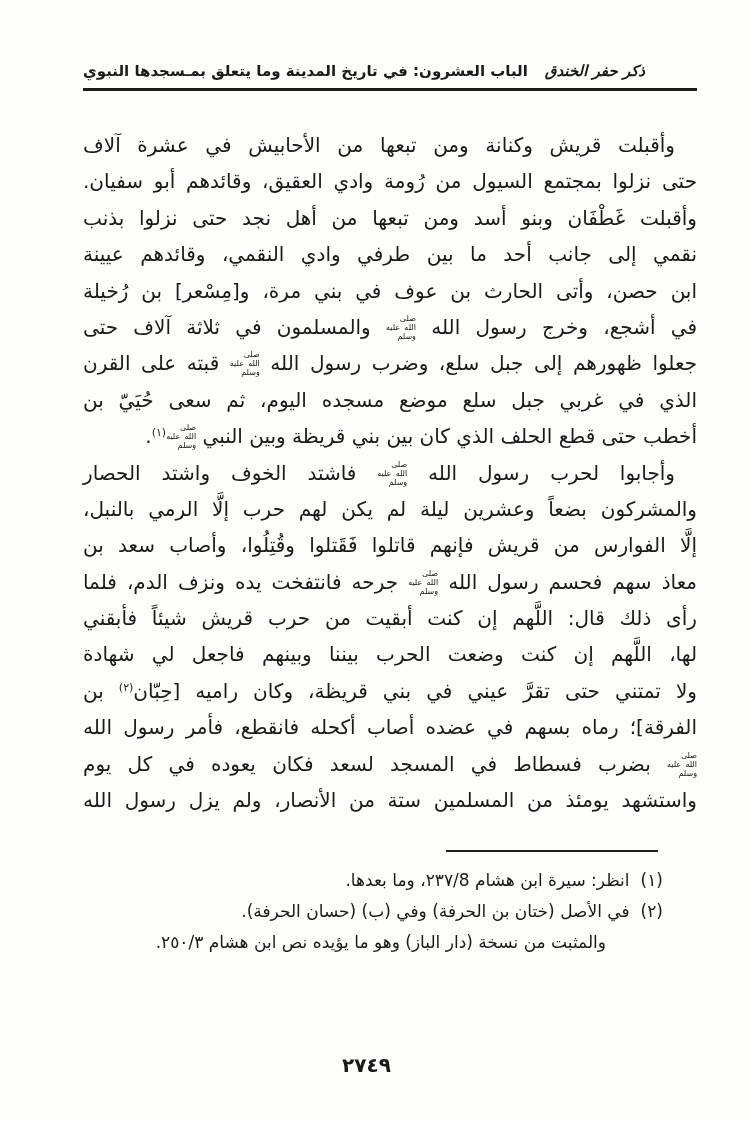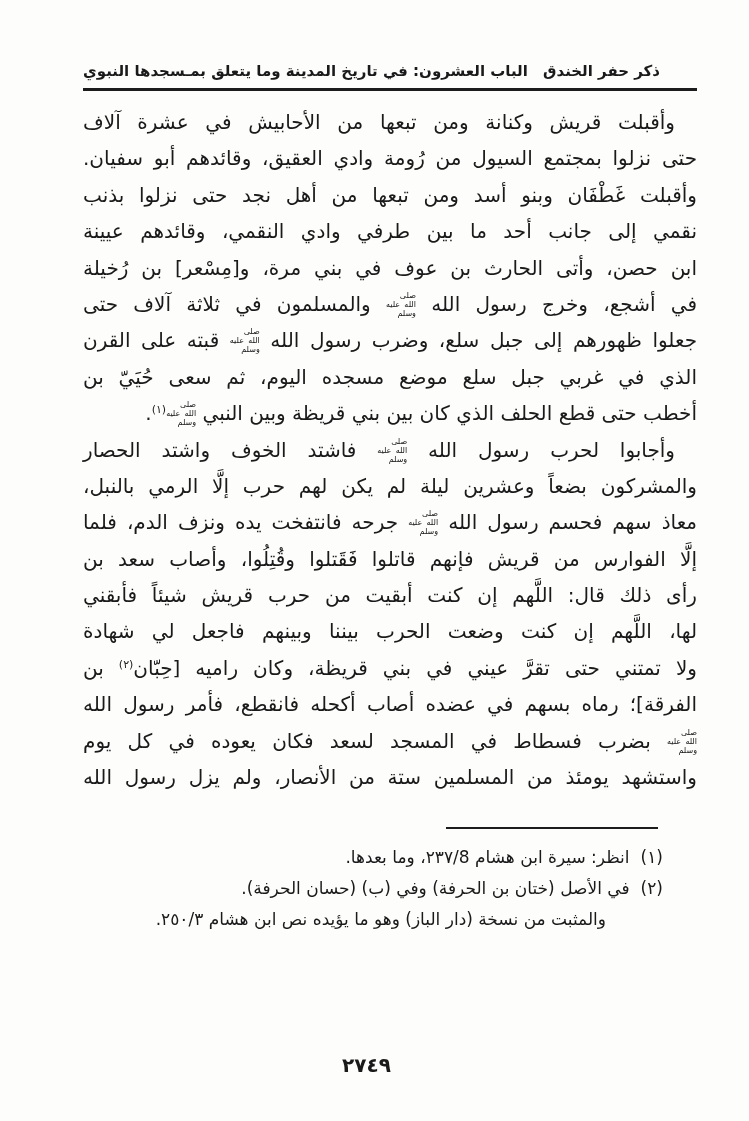--- a/index.html
+++ b/index.html
@@ -10,24 +10,24 @@
     color:#1a1a1a;
     font-family:"DejaVu Sans", sans-serif;
     direction:rtl;
     overflow:hidden;
   }
   .content{position:absolute;top:0;left:83px;width:614px;}
   .hdr{
     display:flex;justify-content:space-between;align-items:baseline;
     padding-top:62px;font-size:15px;font-weight:bold;white-space:nowrap;
   }
-  .hdr-right{margin-right:37px;}
+  .hdr-right{margin-right:52px;font-style:italic;}
   .hdr-left{}
   .rule{border-top:3px solid #1c1c1c;margin-top:8px;}
-  .bodytext{margin-top:13px;font-size:20px;}
+  .bodytext{margin-top:36px;font-size:20px;}
   .line{
     height:36.4px;line-height:36.4px;
     text-align:justify;text-align-last:justify;
   }
   .line.end{text-align-last:right;}
   .line.indent{padding-right:22px;}
   .saw{
     display:inline-block;width:30px;
     font-size:8px;line-height:1.12;
     vertical-align:-5px;font-weight:normal;
@@ -61,22 +61,22 @@
       <div class="line">وأقبلت غَطْفَان وبنو أسد ومن تبعها من أهل نجد حتى نزلوا بذنب</div>
       <div class="line">نقمي إلى جانب أحد ما بين طرفي وادي النقمي، وقائدهم عيينة</div>
       <div class="line">ابن حصن، وأتى الحارث بن عوف في بني مرة، و[مِسْعر] بن رُخيلة</div>
       <div class="line">في أشجع، وخرج رسول الله <span class="saw">صلى الله عليه وسلم</span> والمسلمون في ثلاثة آلاف حتى</div>
       <div class="line">جعلوا ظهورهم إلى جبل سلع، وضرب رسول الله <span class="saw">صلى الله عليه وسلم</span> قبته على القرن</div>
       <div class="line">الذي في غربي جبل سلع موضع مسجده اليوم، ثم سعى حُيَيّ بن</div>
       <div class="line end">أخطب حتى قطع الحلف الذي كان بين بني قريظة وبين النبي <span class="saw">صلى الله عليه وسلم</span><sup class="fnref">(١)</sup>.</div>
 
       <div class="line indent">وأجابوا لحرب رسول الله <span class="saw">صلى الله عليه وسلم</span> فاشتد الخوف واشتد الحصار</div>
       <div class="line">والمشركون بضعاً وعشرين ليلة لم يكن لهم حرب إلَّا الرمي بالنبل،</div>
+      <div class="line">إلَّا الفوارس من قريش فإنهم قاتلوا فَقَتلوا وقُتِلُوا، وأصاب سعد بن</div>
       <div class="line">معاذ سهم فحسم رسول الله <span class="saw">صلى الله عليه وسلم</span> جرحه فانتفخت يده ونزف الدم، فلما</div>
-      <div class="line">إلَّا الفوارس من قريش فإنهم قاتلوا فَقَتلوا وقُتِلُوا، وأصاب سعد بن</div>
       <div class="line">رأى ذلك قال: اللَّهم إن كنت أبقيت من حرب قريش شيئاً فأبقني</div>
       <div class="line">لها، اللَّهم إن كنت وضعت الحرب بيننا وبينهم فاجعل لي شهادة</div>
       <div class="line">ولا تمتني حتى تقرَّ عيني في بني قريظة، وكان راميه [حِبّان<sup class="fnref">(٢)</sup> بن</div>
       <div class="line">الفرقة]؛ رماه بسهم في عضده أصاب أكحله فانقطع، فأمر رسول الله</div>
       <div class="line"><span class="saw">صلى الله عليه وسلم</span> بضرب فسطاط في المسجد لسعد فكان يعوده في كل يوم</div>
       <div class="line">واستشهد يومئذ من المسلمين ستة من الأنصار، ولم يزل رسول الله</div>
     </div>
 
     <div class="fnsep"></div>
 

